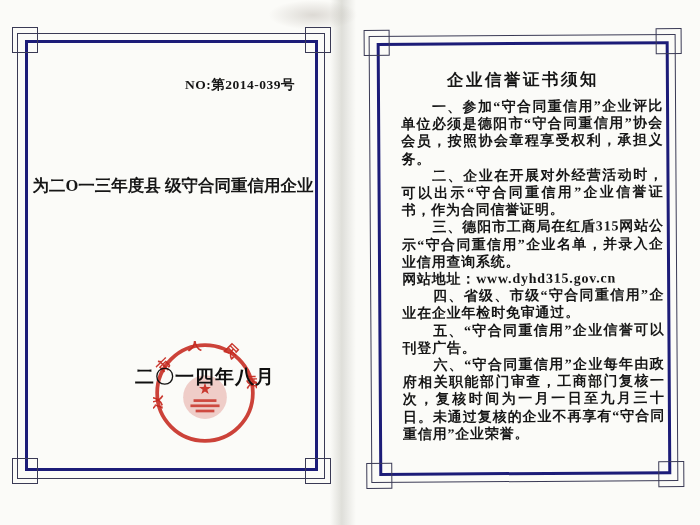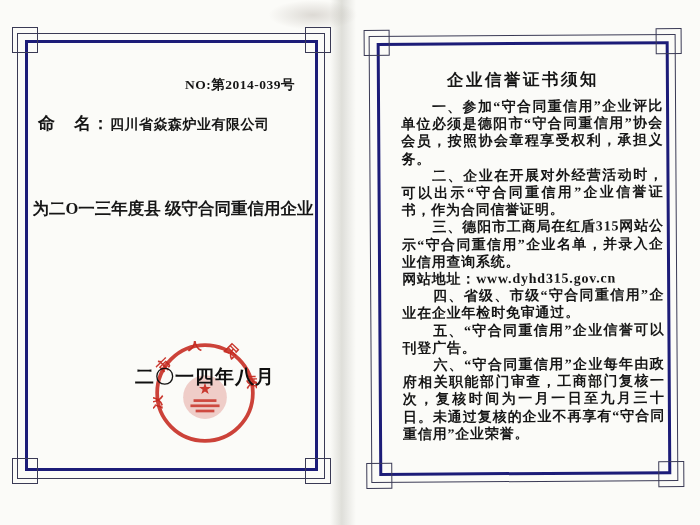--- a/index.html
+++ b/index.html
@@ -35,21 +35,21 @@
   
   .rp .thin{left:8px;top:13px;width:307px;height:447px;}
   .rp .thick{left:16px;top:20px;width:292px;height:433px;}
   .rp .c-tl{left:3px;top:7px;}   .rp .c-tr{left:295px;top:7px;}
   .rp .c-bl{left:3px;top:440px;} .rp .c-br{left:295px;top:440px;}
   
   .cert-no{position:absolute;left:140px;top:56px;width:180px;font-size:13.5px;font-weight:bold;letter-spacing:0.5px;text-align:center;}
   .name-line{position:absolute;left:28px;top:92px;white-space:nowrap;}
   .name-label{font-size:17px;font-weight:bold;letter-spacing:1px;}
   .name-value{font-size:14px;font-weight:bold;letter-spacing:0.5px;}
-  .award{position:absolute;left:16px;top:178px;width:294px;font-size:16.5px;font-weight:bold;letter-spacing:0px;text-align:center;white-space:nowrap;}
+  .award{position:absolute;left:16px;top:155px;width:294px;font-size:16.5px;font-weight:bold;letter-spacing:0px;text-align:center;white-space:nowrap;}
   .issue{position:absolute;left:42px;top:284px;font-size:17px;font-weight:bold;letter-spacing:2px;}
   .seal{position:absolute;left:143px;top:321px;width:104px;height:104px;}
   .seal svg{width:104px;height:104px;}
   .seal-letters{font-family:"Liberation Serif","DejaVu Serif",serif;font-weight:bold;letter-spacing:19px;}
   .date{position:absolute;left:93px;top:344px;width:204px;text-align:center;font-size:19px;font-weight:bold;letter-spacing:1px;color:#101010;}
   .validity{position:absolute;left:38px;top:416px;width:208px;text-align:center;font-size:16px;font-weight:bold;letter-spacing:1px;}
   
   .notes-title{position:absolute;left:16px;top:47px;width:292px;text-align:center;font-size:16.5px;font-weight:bold;letter-spacing:2.5px;}
   .notes-body{position:absolute;left:40px;top:76px;width:262px;}
   .notes-body p{
@@ -68,23 +68,20 @@
   <div class="page lp">
     <div class="rect thin"></div>
     <div class="rect thick"></div>
     <div class="corner c-tl"></div>
     <div class="corner c-tr"></div>
     <div class="corner c-bl"></div>
     <div class="corner c-br"></div>
 
     <div class="cert-no">NO:第2014-039号</div>
 
-    <div class="name-line">
-      <span class="name-label">命　名：</span><span class="name-value">四川省焱森炉业有限公司</span>
-    </div>
 
     <div class="award">为二O一三年度县 级守合同重信用企业</div>
 
 
     <div class="seal">
       <svg viewBox="0 0 100 100">
         <circle cx="50" cy="50" r="46" fill="none" stroke="#c5281e" stroke-width="3.6" opacity="0.88"></circle>
         <path id="sealArc" d="M 19.3,78.6 A 42,42 0 1 1 80.7,78.6" fill="none"></path>
         <text class="seal-letters" font-size="13.5" fill="#c5281e" opacity="0.92">
           <textPath href="#sealArc" startOffset="50%" text-anchor="middle">广汉市人民政府</textPath>

